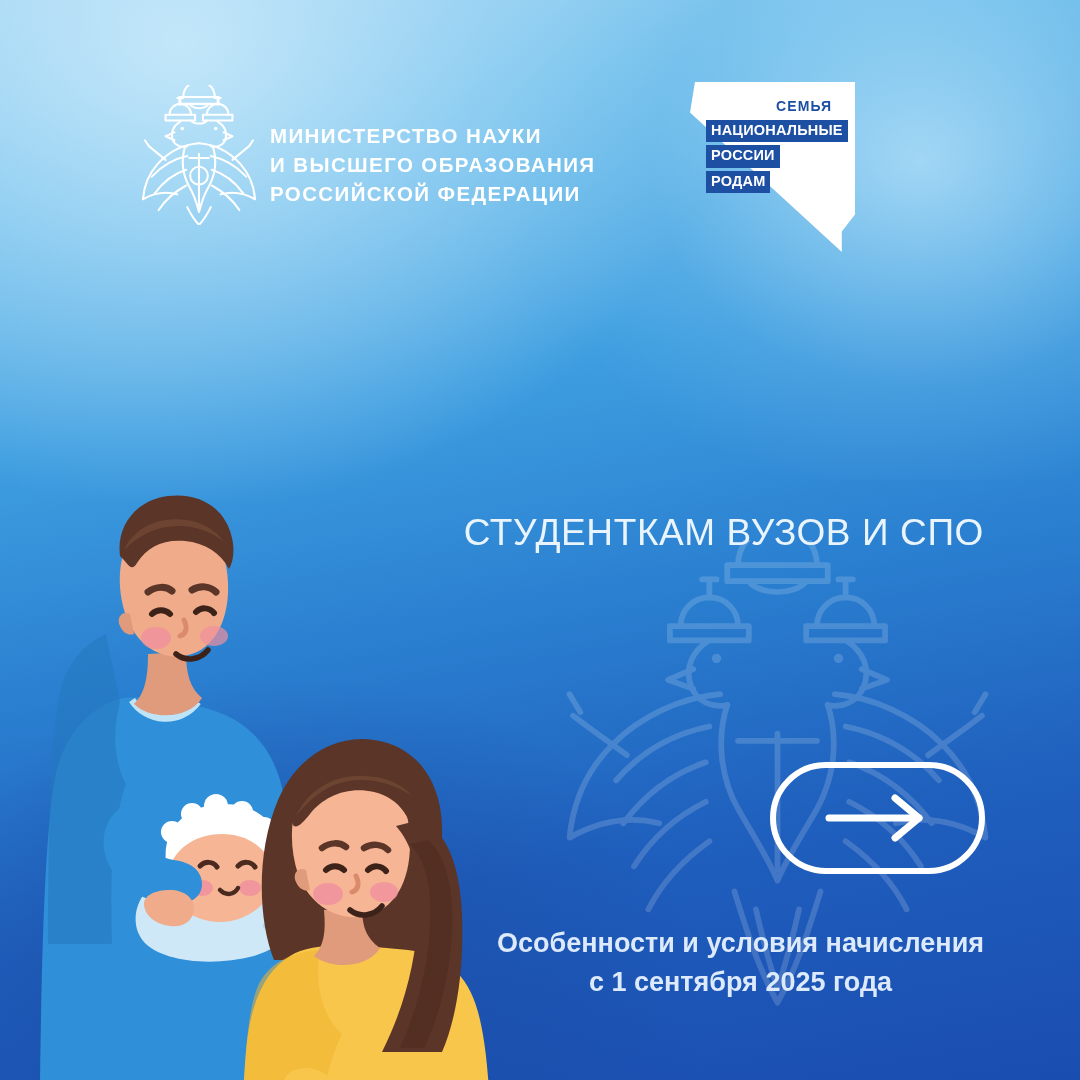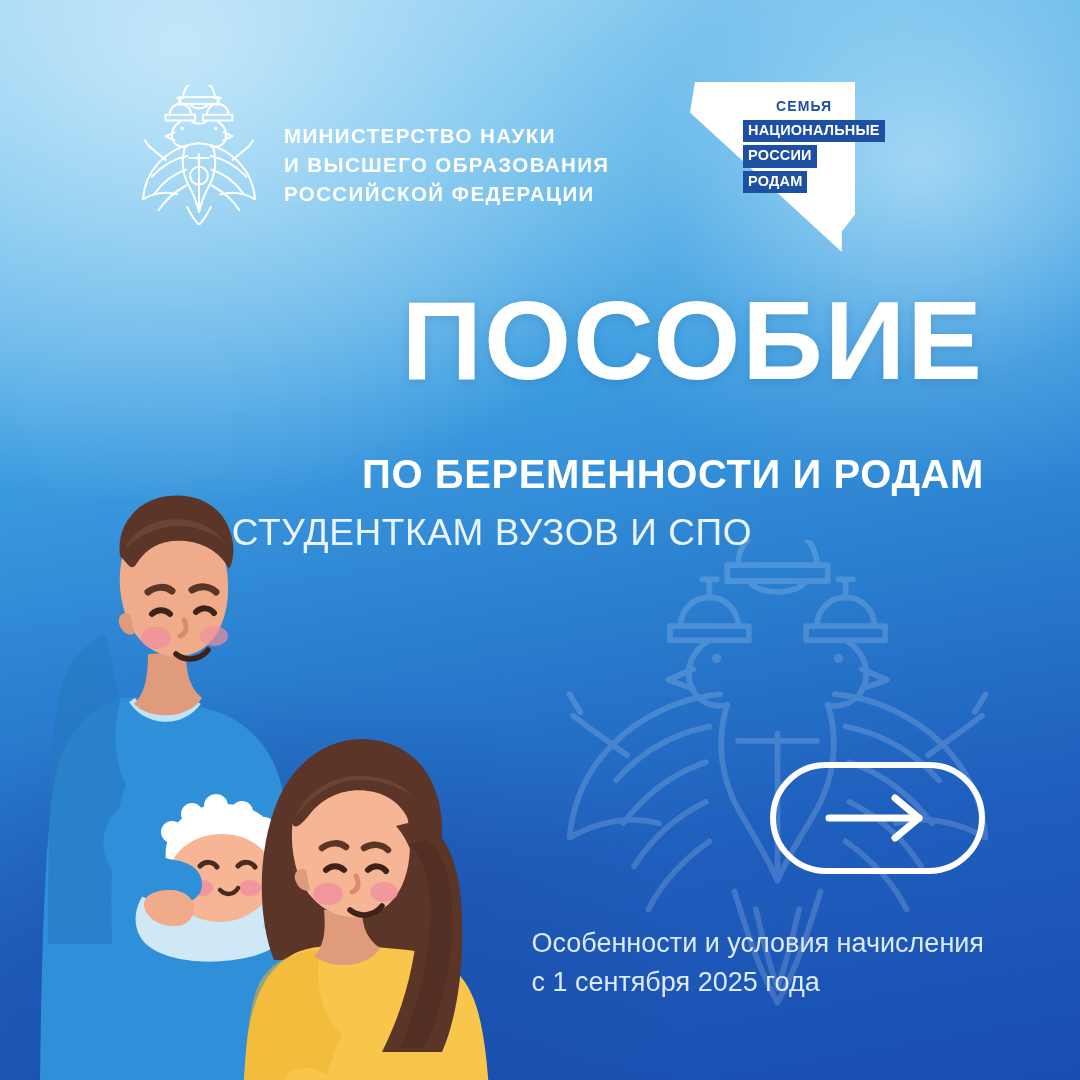--- a/index.html
+++ b/index.html
@@ -52,21 +52,21 @@
   }
   .watermark svg { width: 100%; height: 100%; display: block; }
 
   
   .header {
     position: absolute;
     left: 140px;
     top: 85px;
     display: flex;
     align-items: flex-start;
-    gap: 26px;
+    gap: 12px;
   }
   .emblem { width: 118px; height: 140px; flex: 0 0 auto; }
   .emblem svg { width: 100%; height: 100%; display: block; }
   .ministry {
     margin-top: 36px;
     color: #ffffff;
     font-size: 20.5px;
     font-weight: bold;
     letter-spacing: 1.4px;
     line-height: 1.42;
@@ -101,21 +101,20 @@
   .np-lines {
     position: absolute;
     left: 16px;
     top: 38px;
     width: 140px;
     color: #ffffff;
     font-size: 14.5px;
     font-weight: bold;
     line-height: 1.33;
     letter-spacing: 0.2px;
-    margin-left: 37px;
   }
   .np-lines span {
     display: inline-block;
     background: #1d4fa3;
     padding: 1px 5px 2px 5px;
     margin-bottom: 3px;
     white-space: nowrap;
   }
 
   
@@ -141,21 +140,21 @@
     color: #ffffff;
     font-size: 40px;
     font-weight: bold;
     letter-spacing: 0.6px;
   }
   .title-sub2 {
     position: absolute;
     left: 0;
     right: 96px;
     top: 512px;
-    text-align: center;
+    text-align: right;
     color: #eaf4fd;
     font-size: 37px;
     font-weight: normal;
     letter-spacing: 0.6px;
   }
 
   
   .arrow-btn {
     position: absolute;
     left: 770px;
@@ -174,25 +173,26 @@
     transform: translate(-50%, -50%);
     width: 110px;
     height: 56px;
   }
 
   
   .caption {
     position: absolute;
     right: 96px;
     bottom: 78px;
-    text-align: left;
+    text-align: center;
     color: #dceafb;
     font-size: 27px;
     line-height: 1.45;
     white-space: pre-line;
+    font-weight: bold;
   }
 
   
   .illus {
     position: absolute;
     left: 24px;
     bottom: 0;
     width: 500px;
     height: 710px;
   }
@@ -307,22 +307,20 @@
   <div class="np-badge">
     <div class="np-shape"></div>
     <div class="np-semya">СЕМЬЯ</div>
     <div class="np-lines">
       <span>НАЦИОНАЛЬНЫЕ</span><br>
       <span>РОССИИ</span><br>
       <span>РОДАМ</span>
     </div>
   </div>
 
-  <div class="title-main">ПОСОБИЕ</div>
-  <div class="title-sub1">ПО БЕРЕМЕННОСТИ И РОДАМ</div>
   <div class="title-sub2">СТУДЕНТКАМ ВУЗОВ И СПО</div>
 
   <div class="arrow-btn">
     <svg viewBox="0 0 110 56">
       <line x1="6" y1="28" x2="96" y2="28" stroke="#ffffff" stroke-width="7" stroke-linecap="round"></line>
       <polyline points="72,8 96,28 72,48" fill="none" stroke="#ffffff" stroke-width="7" stroke-linecap="round" stroke-linejoin="round"></polyline>
     </svg>
   </div>
 
   <div class="caption">Особенности и условия начисления

